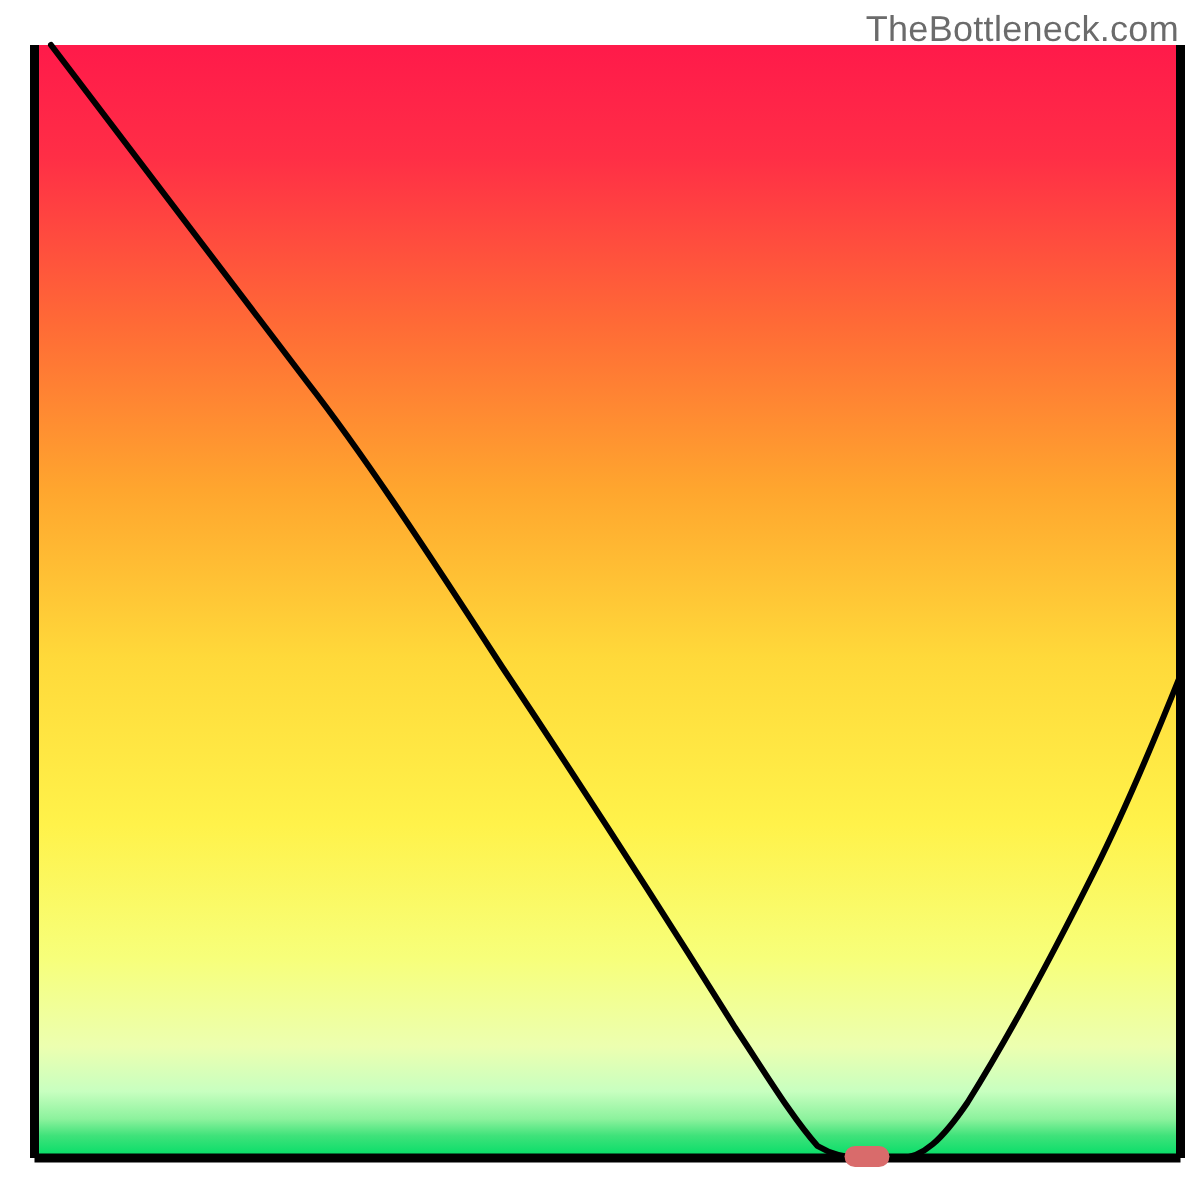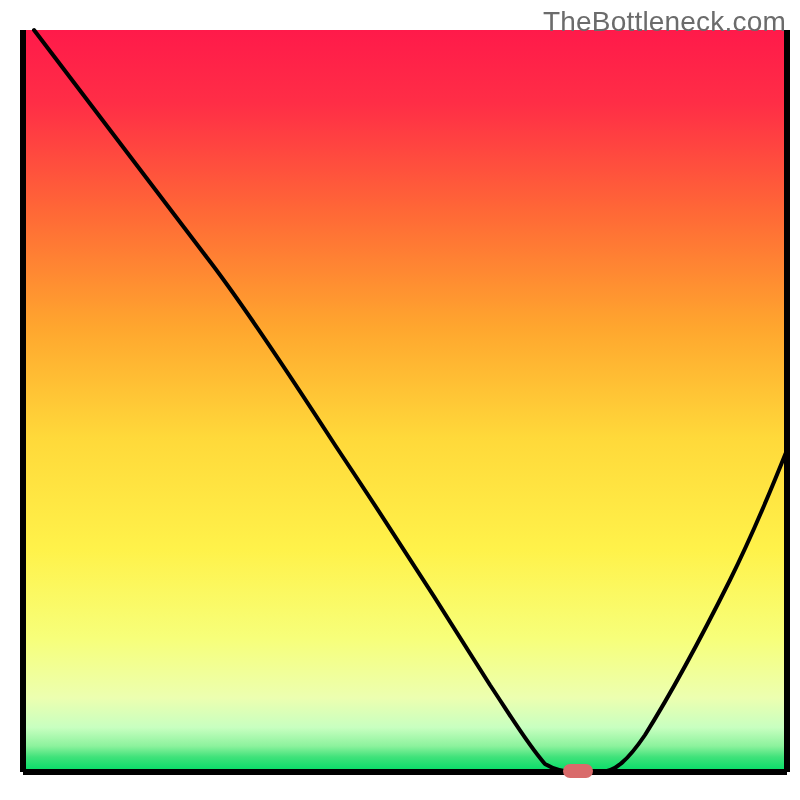--- a/index.html
+++ b/index.html
@@ -13,21 +13,21 @@
   .container {
     position: relative;
     width: 800px;
     height: 800px;
   }
   .watermark {
     position: absolute;
     top: 6px;
     right: 14px;
     color: #6b6b6b;
-    font-size: 28px;
+    font-size: 24px;
     font-weight: 400;
     letter-spacing: 0.2px;
   }
   svg {
     position: absolute;
     top: 0;
     left: 0;
   }
 </style>
 </head>

